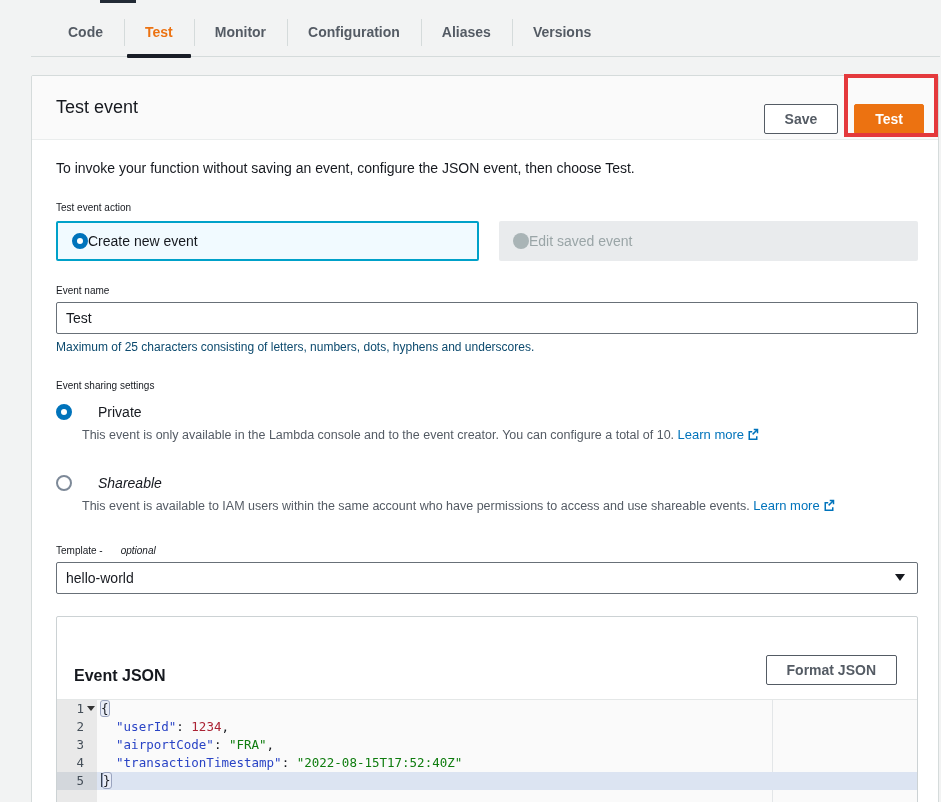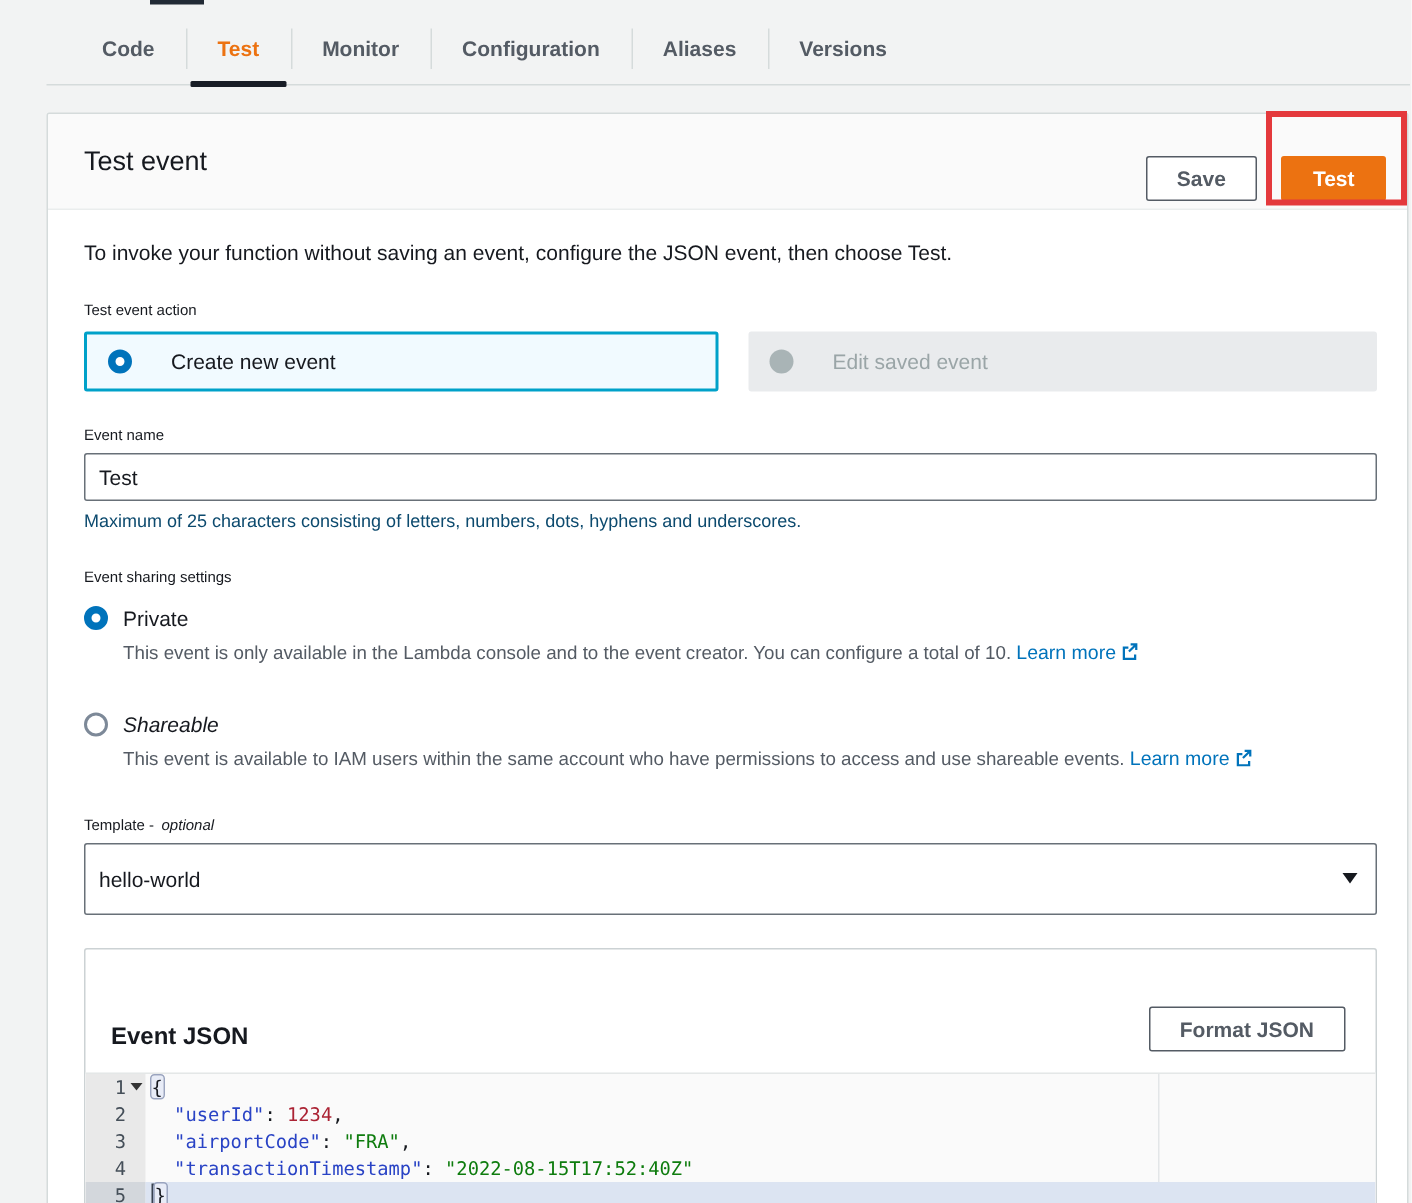--- a/index.html
+++ b/index.html
@@ -58,46 +58,46 @@
   }
 
   
   .content { padding:20px 20px 0 24px; }
   .intro { font-size:14px; color:#16191f; }
   .form-label { font-size:10px; color:#16191f; }
   .mt-sec { margin-top:26px; }
 
   .tiles { display:flex; gap:20px; margin-top:8px; }
   .tile {
-    flex:1; height:40px; display:flex; align-items:center; gap:26px;
+    flex:1; height:40px; display:flex; align-items:center; gap:0;
     padding:0 14px; border-radius:2px; font-size:14px; cursor:pointer;
   }
   .tile.selected { background:#f1faff; border:2px solid #00a1c9; color:#16191f; }
   .tile.disabled { background:#e9ebed; color:#9aa5a7; cursor:default; }
 
   .radio { width:16px; height:16px; border-radius:50%; flex:none; }
   .radio.on { background:#fff; border:5px solid #0073bb; }
   .radio.off { background:#fff; border:2px solid #7d8998; }
   .radio.dis { background:#a9b4b6; }
 
   .text-input {
     display:block; width:100%; height:32px; margin-top:6px; padding:0 9px;
     border:1px solid #687078; border-radius:2px; font-size:14px; color:#16191f;
     font-family:"Liberation Sans", sans-serif; background:#fff;
   }
   .help-text { margin-top:6px; font-size:12px; color:#0c4a6e; }
 
-  .radio-row { display:flex; align-items:center; gap:10px; margin-top:13px; font-size:14px;text-align:right; }
+  .radio-row { display:flex; align-items:center; gap:26px; margin-top:13px; font-size:14px;text-align:right; }
   .radio-desc { margin:6px 0 0 26px; font-size:12.5px; color:#545b64; line-height:1.45; }
   .learn-more { color:#0073bb; font-size:13px; text-decoration:none; white-space:nowrap; cursor:pointer; }
   .ext-icon { display:inline-block; vertical-align:-1px; margin-left:3px; }
 
-  .opt-italic { font-style:italic; margin-left:5px; }
+  .opt-italic { font-style:italic; margin-left:18px; }
   .select {
-    margin-top:6px; height:48px; display:flex; align-items:center;
+    margin-top:6px; height:32px; display:flex; align-items:center;
     padding:0 12px 0 9px; border:1px solid #687078; border-radius:2px;
     background:#fff; font-size:14px; color:#16191f; cursor:pointer;
   }
   .caret-down {
     margin-left:auto; width:0; height:0;
     border-left:5px solid transparent; border-right:5px solid transparent;
     border-top:7px solid #16191f;
   }
 
   

